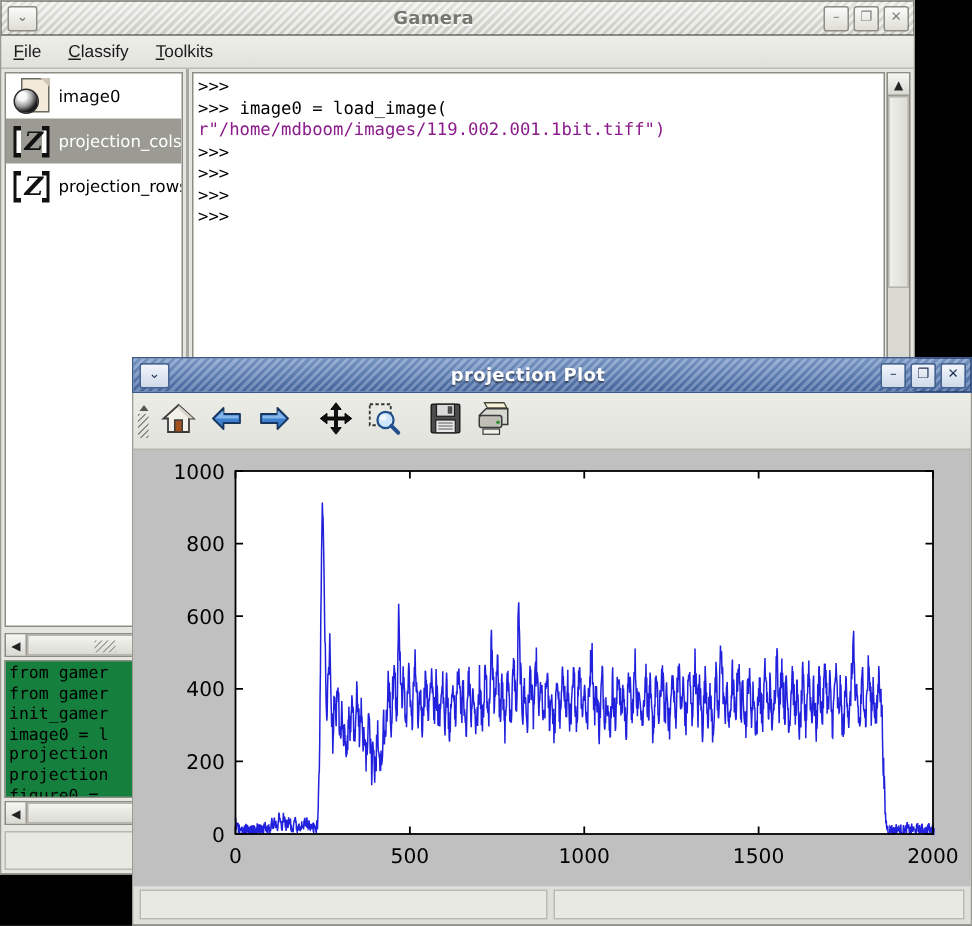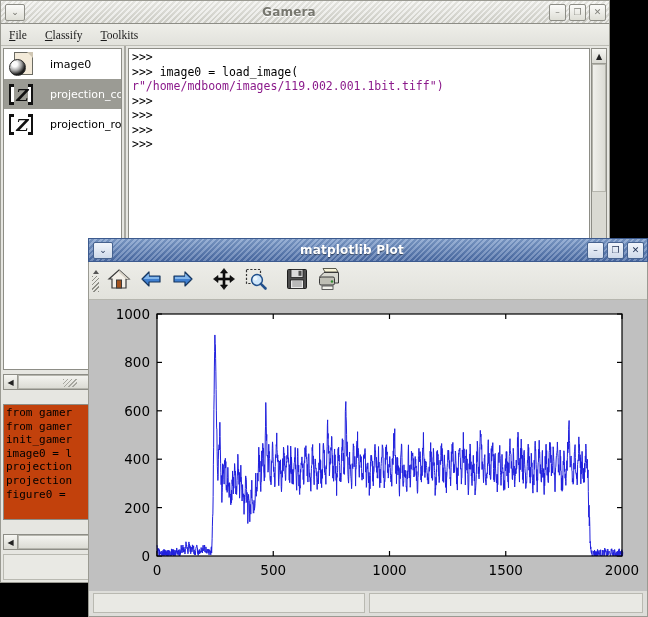--- a/index.html
+++ b/index.html
@@ -33,27 +33,27 @@
     background:linear-gradient(#fbfbf9,#dedeD6);display:flex;align-items:center;justify-content:center;
     font-size:9px;color:#6f6f69;box-sizing:border-box;}
   .tb-active .tb-menubtn{border:1px solid #46628f;background:linear-gradient(#f2f5fb,#cfdaea);color:#1d2f52;}
   .wbody{background:#e6e6e1;border:1px solid #9a9a92;border-top:none;box-sizing:border-box;}
 
   
   #gamera{left:0;top:0;width:610px;height:583px;}
   #gamera .wbody{height:559px;position:relative;}
   .menubar{height:22px;display:flex;align-items:center;padding-left:8px;gap:18px;
     background:linear-gradient(#eeeee9,#e2e2dc);border-bottom:1px solid #bcbcb4;box-sizing:border-box;}
-  .menuitem{font-size:11.5px;color:#1b1b1b;font-family:Liberation Serif, serif;}
+  .menuitem{font-size:11.5px;color:#1b1b1b;font-family:Liberation Sans, sans-serif;}
   .menuitem u{text-decoration:underline;}
 
   .gsplit{position:absolute;left:0;top:22px;right:0;bottom:0;display:flex;}
   .leftpane{width:125px;display:flex;flex-direction:column;background:#e6e6e1;border-right:2px solid #a9a9a2;box-sizing:border-box;}
   .tree{flex:1;background:#fff;border:1px solid #8d8d86;margin:2px;box-sizing:border-box;overflow:hidden;min-height:0;}
-  .trow{display:flex;align-items:center;height:30px;padding-left:4px;gap:16px;font-size:11px;color:#000;white-space:nowrap;overflow:hidden;}
+  .trow{display:flex;align-items:center;height:30px;padding-left:4px;gap:5px;font-size:11px;color:#000;white-space:nowrap;overflow:hidden;}
   .trow.sel{background:#9b9b94;color:#fff;}
   .ico{width:26px;height:26px;flex:0 0 26px;position:relative;}
   
   .ico-doc .pg{position:absolute;left:6px;top:1px;width:17px;height:21px;background:#f3ead9;border:1px solid #6b6b63;}
   .ico-doc .fold{position:absolute;right:1px;top:1px;width:0;height:0;border-left:6px solid transparent;border-top:6px solid #cfc6b3;}
   .ico-doc .ball{position:absolute;left:1px;top:8px;width:15px;height:15px;border-radius:50%;
     background:radial-gradient(circle at 32% 28%, #fafafa 0 18%, #9e9e9e 45%, #1b1b1b 70%);border:1px solid #2b2b2b;}
   
   .ico-mat{width:26px;height:26px;}
   .ico-mat .br{position:absolute;top:3px;width:5px;height:21px;background:#111;}
@@ -65,21 +65,21 @@
   .ico-mat .z{position:absolute;left:7px;top:4px;width:13px;height:19px;color:#111;font:italic bold 17px "DejaVu Serif",serif;
     display:flex;align-items:center;justify-content:center;letter-spacing:-2px;}
 
   .hscroll{height:16px;margin:2px;display:flex;align-items:center;border:1px solid #8d8d86;background:#e0e0da;box-sizing:border-box;}
   .hscroll .arr{width:14px;height:14px;display:flex;align-items:center;justify-content:center;font-size:8px;color:#222;
     background:linear-gradient(#f6f6f2,#d9d9d2);border-right:1px solid #9a9a92;box-sizing:border-box;}
   .hscroll .thumb{flex:1;height:14px;background:linear-gradient(#f3f3ef,#dcdcd5);border:1px solid #b5b5ad;box-sizing:border-box;
     position:relative;}
   .hscroll .thumb .grip{position:absolute;left:50%;top:3px;width:14px;height:8px;transform:translateX(-50%);
     background:repeating-linear-gradient(135deg,#a6a69f 0 1px,transparent 1px 3px);}
-  .histbox{height:116px;margin:12px 2px;background:#c2410c;border:1px solid #8d8d86;box-sizing:border-box;overflow:hidden;
+  .histbox{height:92px;margin:0 2px;background:#15803d;border:1px solid #8d8d86;box-sizing:border-box;overflow:hidden;
     font-family:"DejaVu Sans Mono",monospace;font-size:11px;line-height:13.6px;color:#000;padding:1px 2px;}
   .histbox div{white-space:nowrap;}
   .statusbar{height:26px;margin:2px;background:#e9e9e4;border:1px solid #b9b9b1;box-sizing:border-box;}
 
   .rightpane{flex:1;display:flex;background:#e6e6e1;padding:2px;box-sizing:border-box;}
   .console{flex:1;background:#fff;border:1px solid #8d8d86;box-sizing:border-box;overflow:hidden;
     font-family:"DejaVu Sans Mono",monospace;font-size:11.5px;line-height:14.5px;color:#000;padding:1px 3px;}
   .console div{white-space:nowrap;}
   .str{color:#8b1a8b;}
   .vscroll{width:16px;margin-left:1px;border:1px solid #8d8d86;background:#d9d9d2;box-sizing:border-box;
@@ -204,21 +204,21 @@
           </div>
         </div>
 
       </div>
     </div>
   </div>
 
   <div class="window" id="mpl">
     <div class="titlebar tb-active">
       <div class="tb-menubtn">⌄</div>
-      <div class="tb-title">matplotlib Plot</div>
+      <div class="tb-title">projection Plot</div>
       <div class="tb-btn">–</div>
       <div class="tb-btn">❐</div>
       <div class="tb-btn">✕</div>
     </div>
     <div class="wbody">
 
       <div class="mtoolbar">
         <div class="handle">
           <div class="tri"></div>
             <div class="lines"></div>

